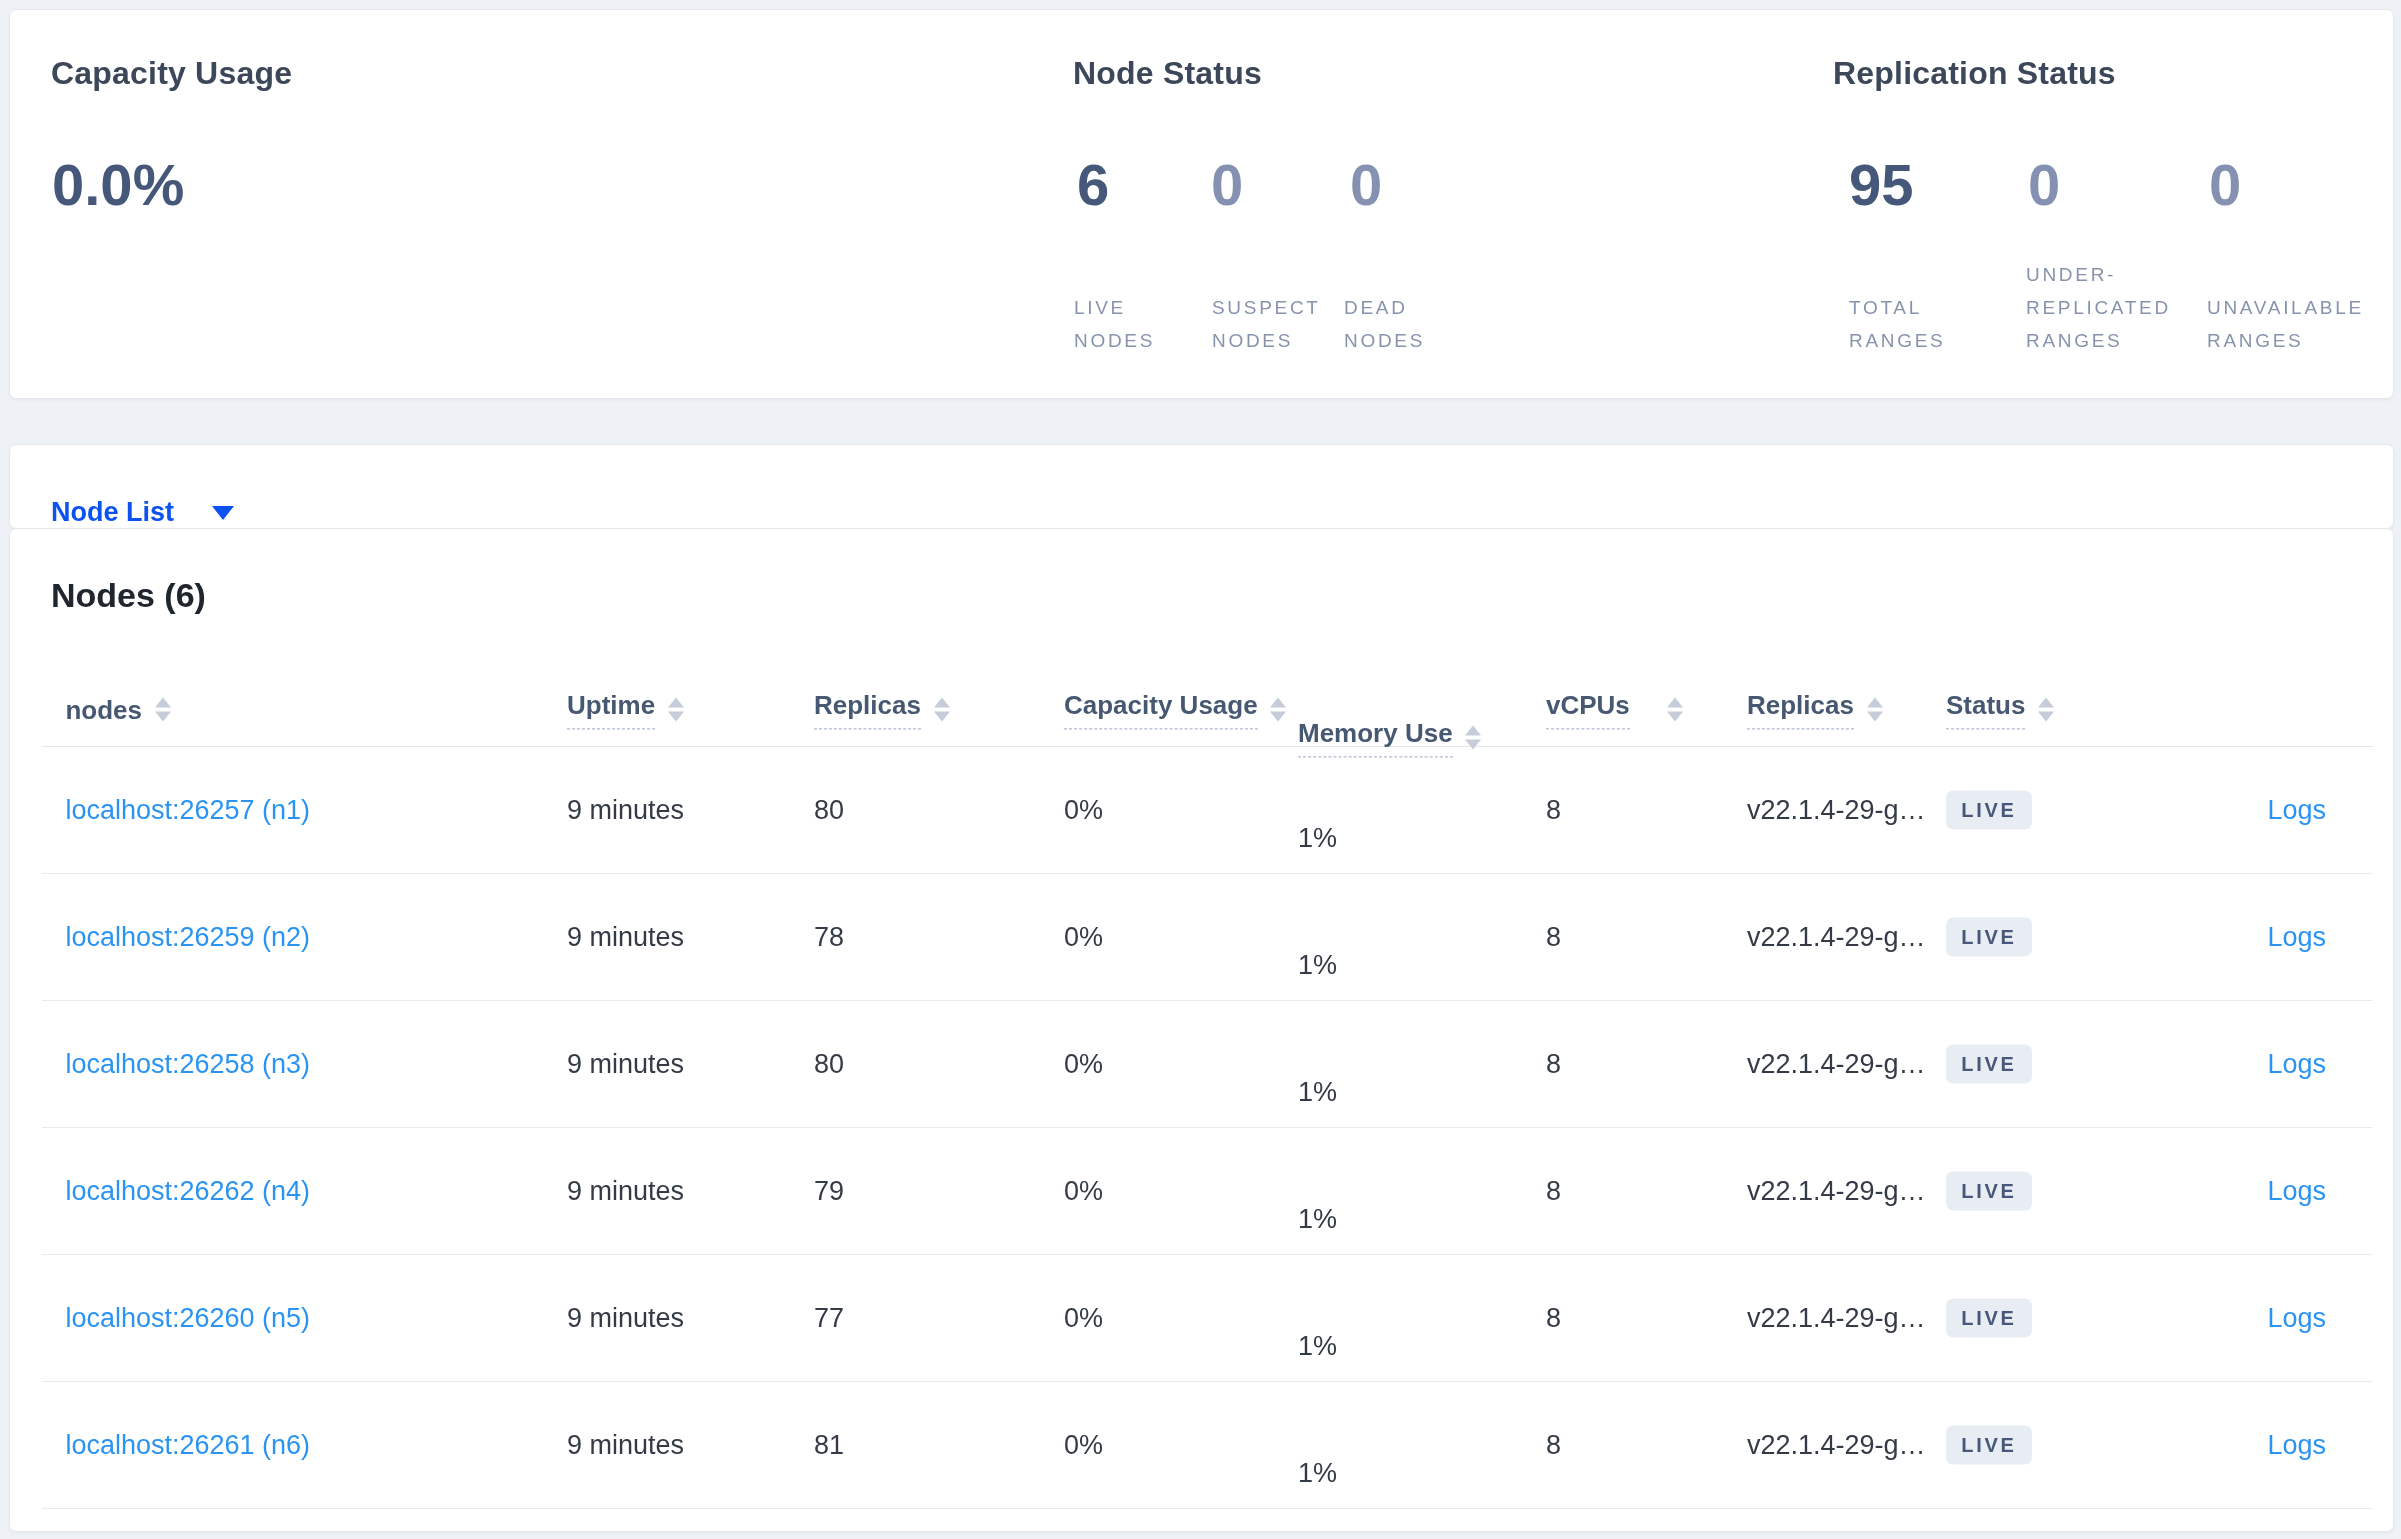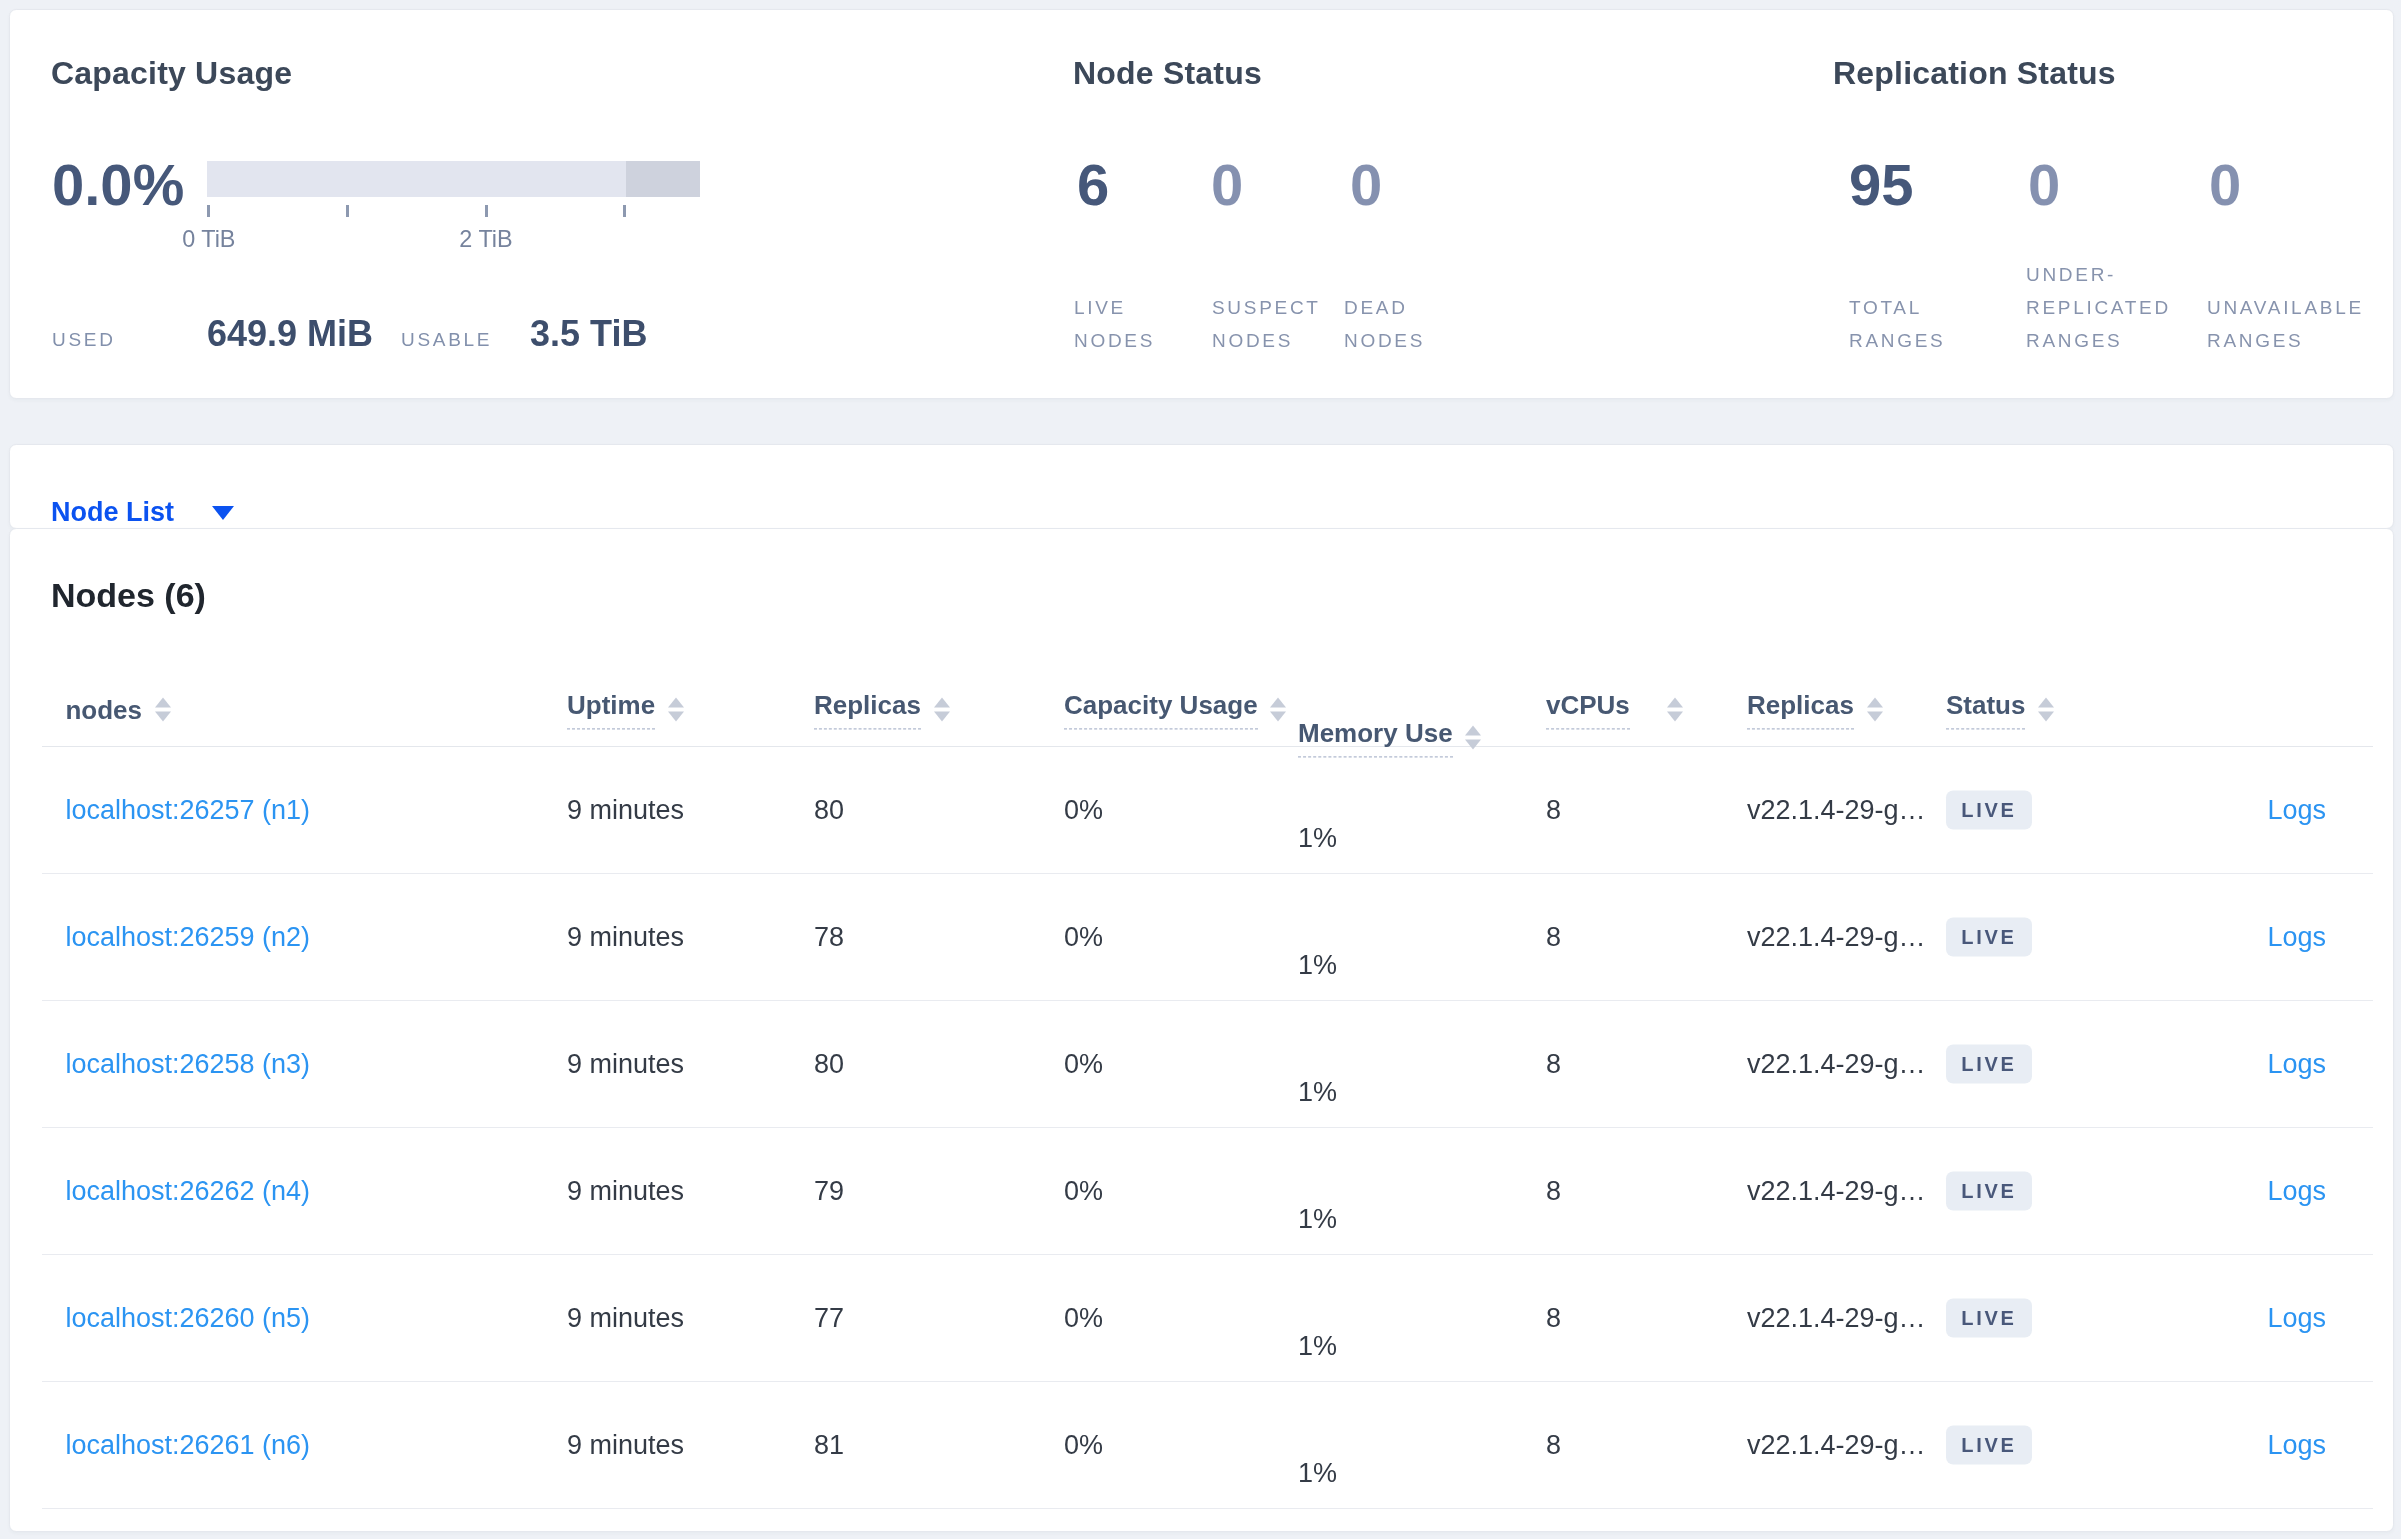--- a/index.html
+++ b/index.html
@@ -107,36 +107,20 @@
     font-size:20px; font-weight:700; letter-spacing:2.7px;
   }
 </style>
 </head>
 <body>
 
 <div class="card" id="summary-card">
 
   <div class="sec-title" id="cap-title">Capacity Usage</div>
   <div class="stat-value" id="cap-percent">0.0%</div>
-  <div id="gauge">
-    <div id="gauge-track"></div>
-    <div id="gauge-dark"></div>
-    <div class="tick t0"></div>
-    <div class="tick t1"></div>
-    <div class="tick t2"></div>
-    <div class="tick t3"></div>
-    <div class="tick-label tl0">0 TiB</div>
-    <div class="tick-label tl2">2 TiB</div>
-  </div>
-  <div id="cap-detail">
-    <span class="cap-lbl w1">USED</span>
-    <span class="cap-val w2">649.9 MiB</span>
-    <span class="cap-lbl w3">USABLE</span>
-    <span class="cap-val">3.5 TiB</span>
-  </div>
 
   <div class="sec-title" id="ns-title">Node Status</div>
   <div class="stat-value ns-v1">6</div>
   <div class="stat-value muted ns-v2">0</div>
   <div class="stat-value muted ns-v3">0</div>
   <div class="stat-label ns-l1">
     <span>LIVE</span>
       <span>NODES</span>
   </div>
   <div class="stat-label ns-l2">

